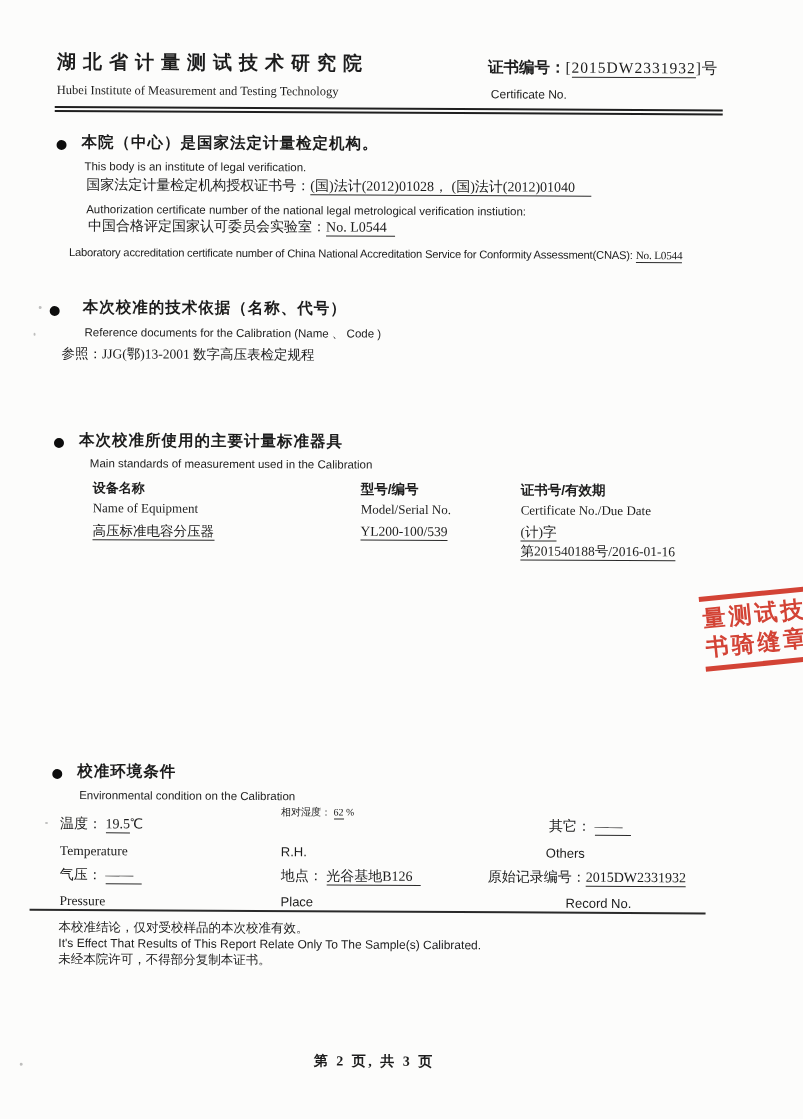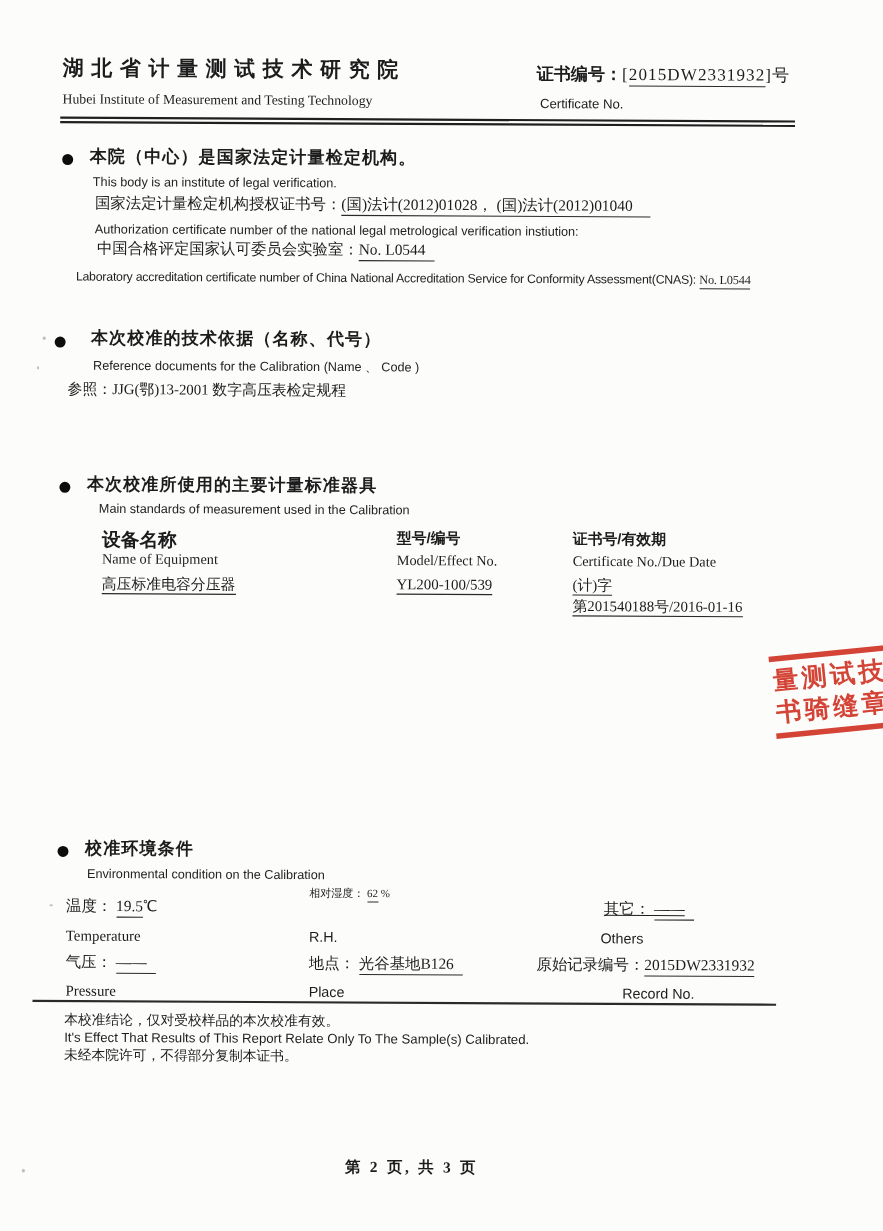--- a/index.html
+++ b/index.html
@@ -64,26 +64,26 @@
 
     <div class="bullet" style="left:51px;top:306px;"></div>
     <div class="abs sec-title" style="left:84px;top:297px;">本次校准的技术依据（名称、代号）</div>
     <div class="abs sec-en" style="left:86px;top:325px;">Reference documents for the Calibration (Name 、 Code )</div>
     <div class="abs kai" style="left:63px;top:345px;font-size:13.5px;">参照：JJG(鄂)13-2001 数字高压表检定规程</div>
 
     <div class="bullet" style="left:56px;top:438px;"></div>
     <div class="abs sec-title" style="left:81px;top:430px;">本次校准所使用的主要计量标准器具</div>
     <div class="abs sec-en" style="left:92px;top:457px;">Main standards of measurement used in the Calibration</div>
 
-    <div class="abs b" style="left:95px;top:479px;font-size:17px;">设备名称</div>
+    <div class="abs b" style="left:95px;top:479px;font-size:13px;">设备名称</div>
     <div class="abs song" style="left:95px;top:500px;font-size:13px;font-family:Liberation Serif, serif;">Name of Equipment</div>
     <div class="abs kai" style="left:95px;top:522px;font-size:13.5px;"><span class="u">高压标准电容分压器</span></div>
 
     <div class="abs b" style="left:363px;top:479px;font-size:13.5px;">型号/编号</div>
-    <div class="abs song" style="left:363px;top:500px;font-size:13px;">Model/Effect No.</div>
+    <div class="abs song" style="left:363px;top:500px;font-size:13px;">Model/Serial No.</div>
     <div class="abs song" style="left:363px;top:522px;font-size:13.5px;"><span class="u">YL200-100/539</span></div>
 
     <div class="abs b" style="left:523px;top:479px;font-size:13.5px;">证书号/有效期</div>
     <div class="abs song" style="left:523px;top:500px;font-size:13px;">Certificate No./Due Date</div>
     <div class="abs kai" style="left:523px;top:521px;font-size:13.5px;text-align:center;"><span class="u">(计)字</span></div>
     <div class="abs kai" style="left:523px;top:540px;font-size:13.5px;"><span class="u">第201540188号/2016-01-16</span></div>
 
     <div class="stamp">
       <div class="stamp-inner">
         <div>量测试技</div>
@@ -98,21 +98,21 @@
     <div class="abs kai" style="left:64px;top:815px;font-size:14px;">
       <span>温度：</span> <span class="u song">19.5</span><span>℃</span>
     </div>
     <div class="abs song" style="left:64px;top:843px;font-size:13.5px;">Temperature</div>
 
     <div class="abs kai" style="left:285px;top:804px;font-size:10px;">
       <span>相对湿度：</span> <span class="u song">62</span> <span>%</span>
     </div>
     <div class="abs" style="left:285px;top:843px;font-size:13px;">R.H.</div>
 
-    <div class="abs kai" style="left:553px;top:815px;font-size:14px;text-decoration:underline;">
+    <div class="abs kai" style="left:553px;top:815px;font-size:14px;">
       <span>其它：</span> <span class="u upad-s">——</span>
     </div>
     <div class="abs" style="left:550px;top:843px;font-size:13px;">Others</div>
 
     <div class="abs kai" style="left:64px;top:866px;font-size:14px;">
       <span>气压：</span> <span class="u upad-s">——</span>
     </div>
     <div class="abs song" style="left:64px;top:893px;font-size:13.5px;">Pressure</div>
 
     <div class="abs kai" style="left:285px;top:866px;font-size:14px;">

